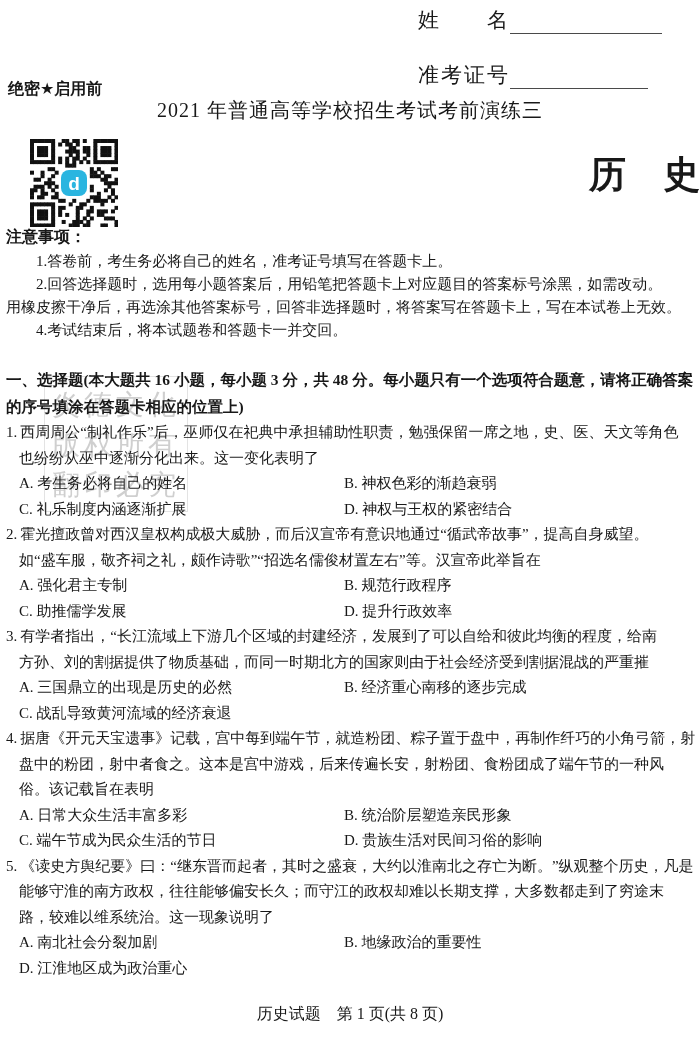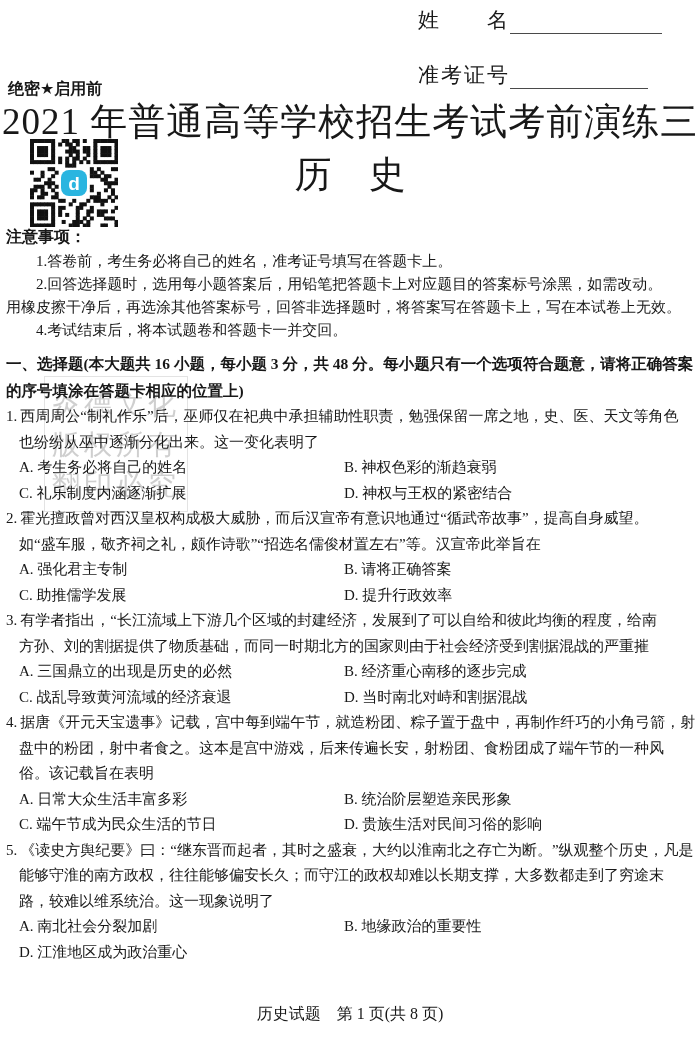--- a/index.html
+++ b/index.html
@@ -14,32 +14,32 @@
   .name-block{position:absolute;top:2px;left:418px;z-index:2;}
   .field-row{display:flex;align-items:flex-end;font-size:21px;height:32px;}
   .field-row + .field-row{margin-top:23px;}
   .f-label{letter-spacing:2px;white-space:pre;}
   .f-line{display:inline-block;border-bottom:1.5px solid #4a4a4a;height:30px;}
   .f-line.name{width:152px;}
   .f-line.ticket{width:138px;}
 
   .secrecy{position:absolute;top:79px;left:8px;font-size:16px;font-weight:bold;z-index:2;}
   .main-title{position:absolute;top:97px;left:0;width:100%;text-align:center;
-    font-size:37px;letter-spacing:1px;white-space:nowrap;z-index:2;}
-  .subject-title{position:absolute;top:150px;left:0;width:100%;text-align:center;
-    font-size:37px;font-weight:normal;z-index:2;}
+    font-size:20px;letter-spacing:1px;white-space:nowrap;z-index:2;}
+  .subject-title{position:absolute;top:150px;left:0;width:100%;text-align:right;
+    font-size:37px;font-weight:bold;z-index:2;}
 
   .qr-wrap{position:absolute;left:30px;top:139px;width:88px;height:88px;z-index:2;}
 
   
   .content{position:absolute;top:224px;left:6px;right:5px;z-index:1;}
   .notice-heading{font-size:16px;font-weight:bold;line-height:26px;}
   .notice-line{font-size:15px;line-height:23px;white-space:nowrap;}
   .notice-line.n-indent{padding-left:30px;}
-  .section-header{margin-top:8px;font-weight:bold;}
+  .section-header{margin-top:24px;font-weight:bold;}
   .section-line{font-size:15.5px;line-height:27px;white-space:nowrap;}
   .question{margin:0;}
   .qline{font-size:15px;line-height:25.5px;white-space:nowrap;}
   .qline.cont{padding-left:13px;}
   .qnum{margin-right:3px;}
   .options{margin-left:13px;display:grid;grid-template-columns:325px auto;}
   .opt{font-size:15px;line-height:25.5px;white-space:nowrap;}
 
   
   .watermark{
@@ -357,33 +357,32 @@
             <div class="opt">B. 神权色彩的渐趋衰弱</div>
             <div class="opt">C. 礼乐制度内涵逐渐扩展</div>
             <div class="opt">D. 神权与王权的紧密结合</div>
           </div>
         </div>
         <div class="question">
           <div class="qline"><span class="qnum">2.</span><span>霍光擅政曾对西汉皇权构成极大威胁，而后汉宣帝有意识地通过“循武帝故事”，提高自身威望。</span></div>
           <div class="qline cont">如“盛车服，敬齐祠之礼，颇作诗歌”“招选名儒俊材置左右”等。汉宣帝此举旨在</div>
           <div class="options">
             <div class="opt">A. 强化君主专制</div>
-            <div class="opt">B. 请将正确答案</div>
+            <div class="opt">B. 规范行政程序</div>
             <div class="opt">C. 助推儒学发展</div>
             <div class="opt">D. 提升行政效率</div>
           </div>
         </div>
         <div class="question">
           <div class="qline"><span class="qnum">3.</span><span>有学者指出，“长江流域上下游几个区域的封建经济，发展到了可以自给和彼此均衡的程度，给南</span></div>
           <div class="qline cont">方孙、刘的割据提供了物质基础，而同一时期北方的国家则由于社会经济受到割据混战的严重摧</div>
           <div class="options">
             <div class="opt">A. 三国鼎立的出现是历史的必然</div>
             <div class="opt">B. 经济重心南移的逐步完成</div>
             <div class="opt">C. 战乱导致黄河流域的经济衰退</div>
-            <div class="opt">D. 当时南北对峙和割据混战</div>
           </div>
         </div>
         <div class="question">
           <div class="qline"><span class="qnum">4.</span><span>据唐《开元天宝遗事》记载，宫中每到端午节，就造粉团、粽子置于盘中，再制作纤巧的小角弓箭，射</span></div>
           <div class="qline cont">盘中的粉团，射中者食之。这本是宫中游戏，后来传遍长安，射粉团、食粉团成了端午节的一种风</div>
           <div class="qline cont">俗。该记载旨在表明</div>
           <div class="options">
             <div class="opt">A. 日常大众生活丰富多彩</div>
             <div class="opt">B. 统治阶层塑造亲民形象</div>
             <div class="opt">C. 端午节成为民众生活的节日</div>

